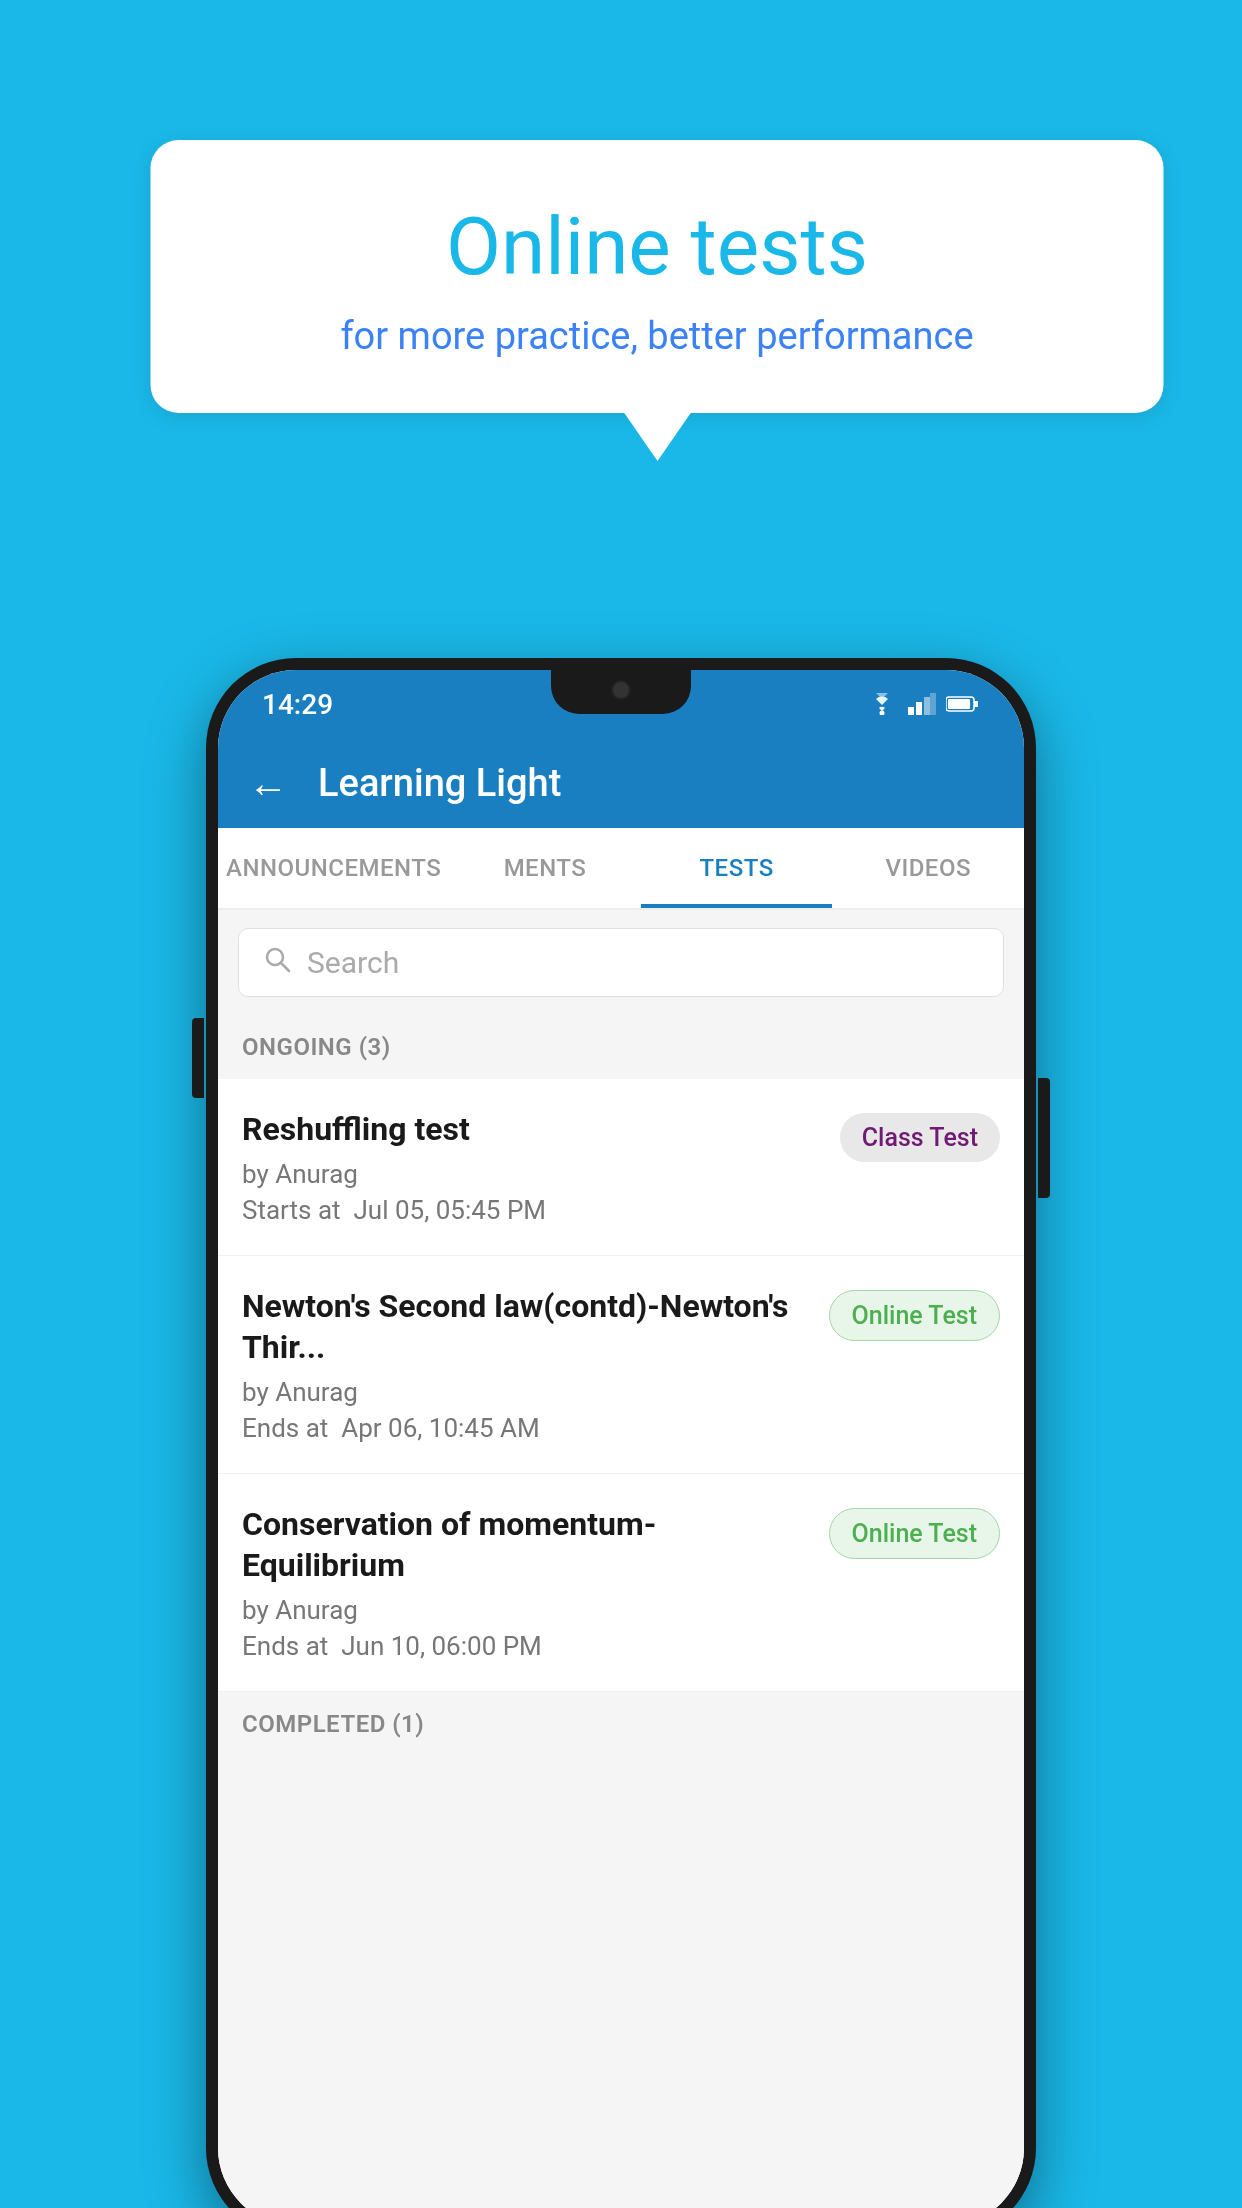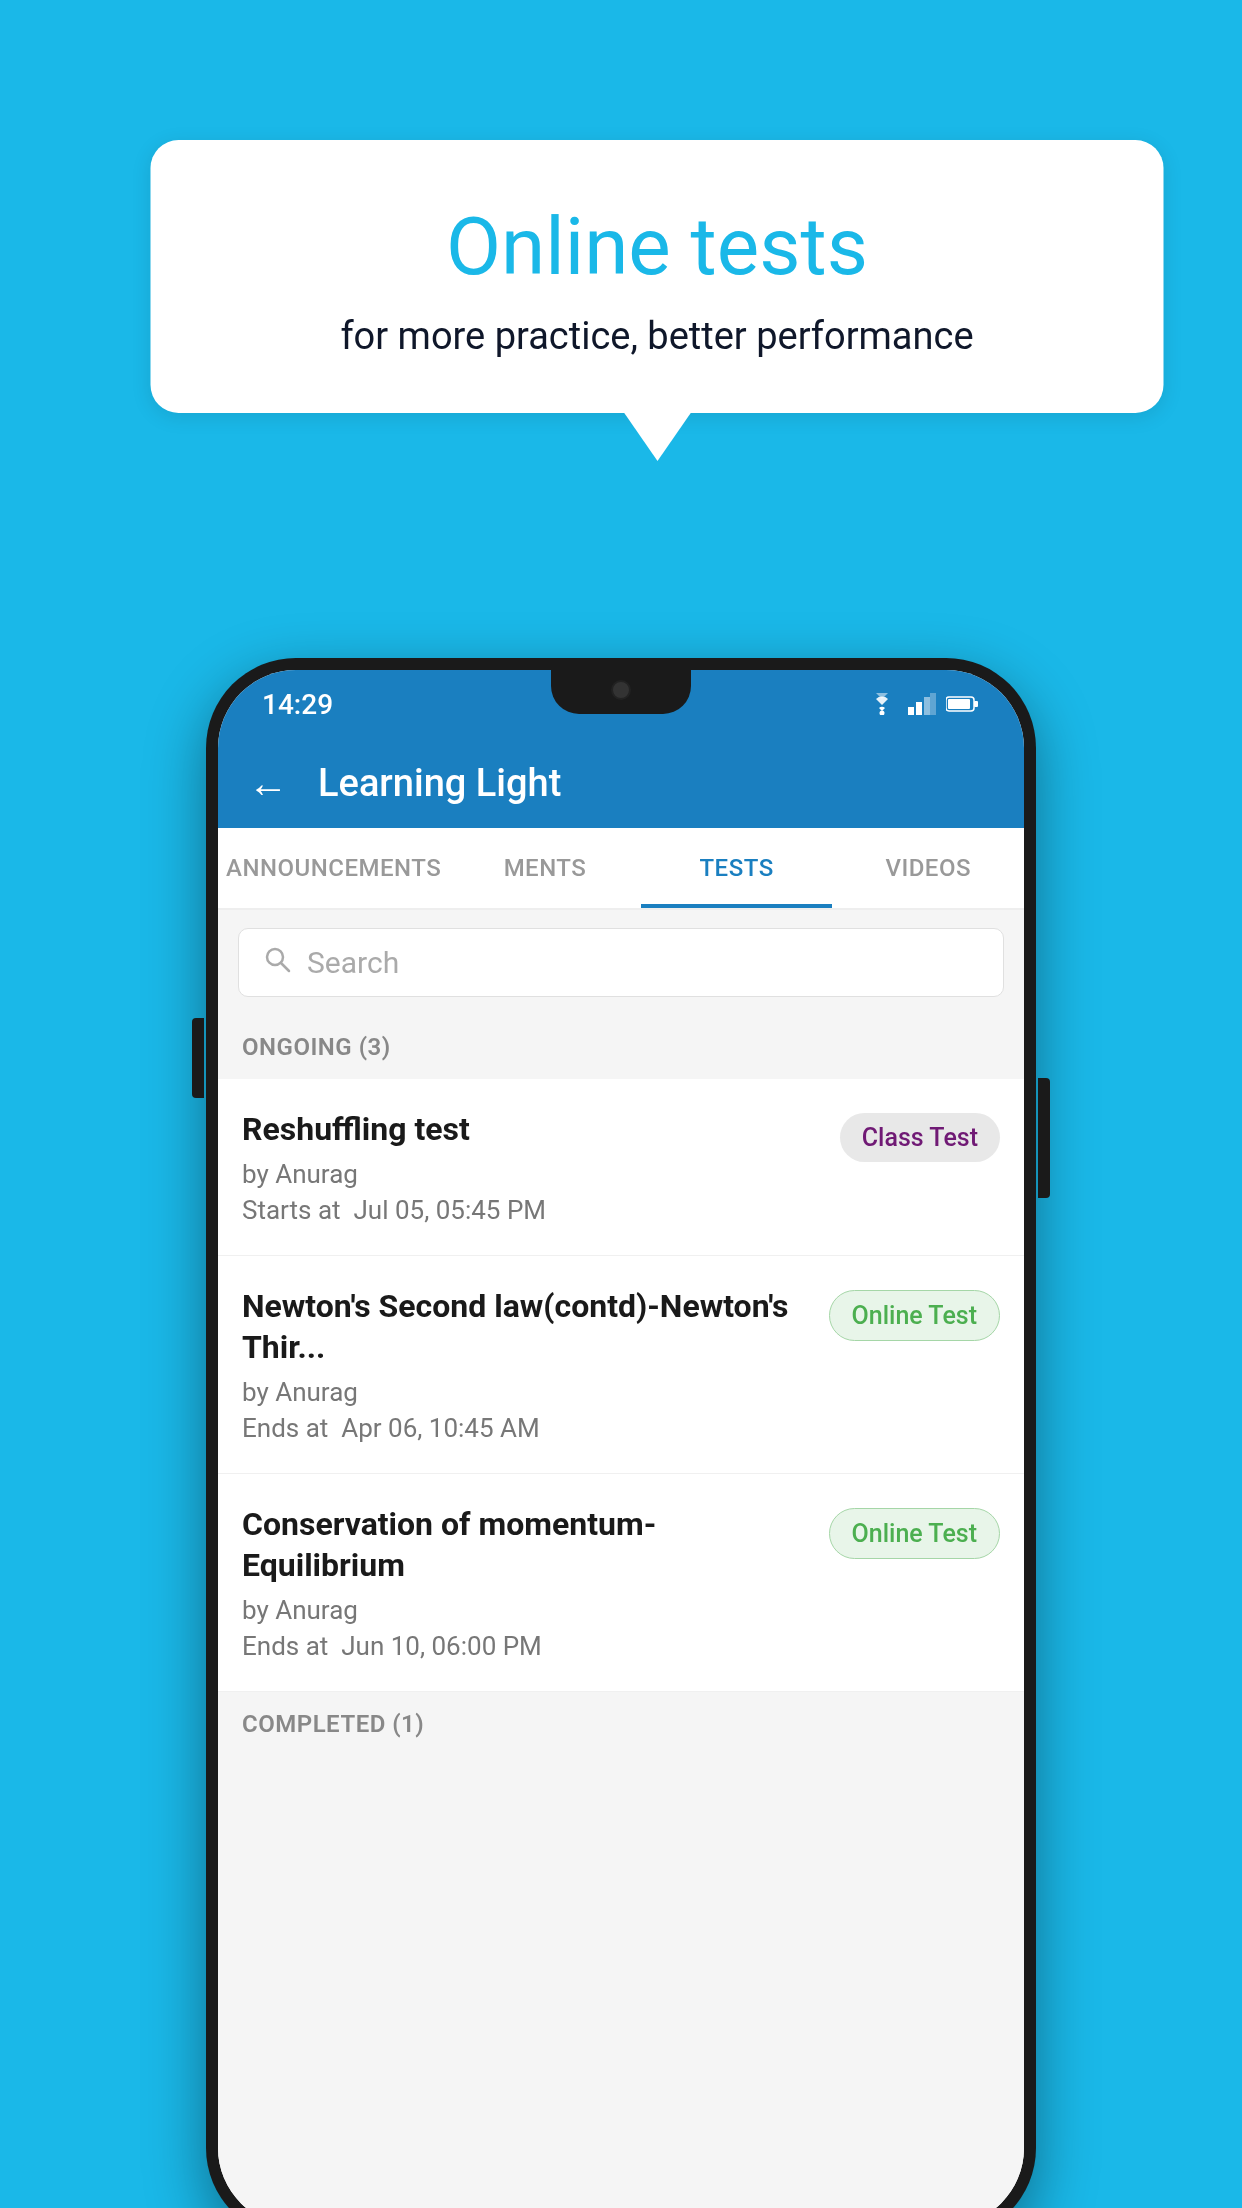--- a/index.html
+++ b/index.html
@@ -46,21 +46,21 @@
     }
 
     .speech-bubble-title {
       color: #1ab8e8;
       font-size: 80px;
       font-weight: 400;
       margin-bottom: 20px;
     }
 
     .speech-bubble-subtitle {
-      color: #0f172a;
+      color: #3b82f6;
       font-size: 38px;
       font-weight: 400;
     }
 
     
     .phone-frame {
       position: absolute;
       bottom: -30px;
       left: 50%;
       transform: translateX(-50%);

